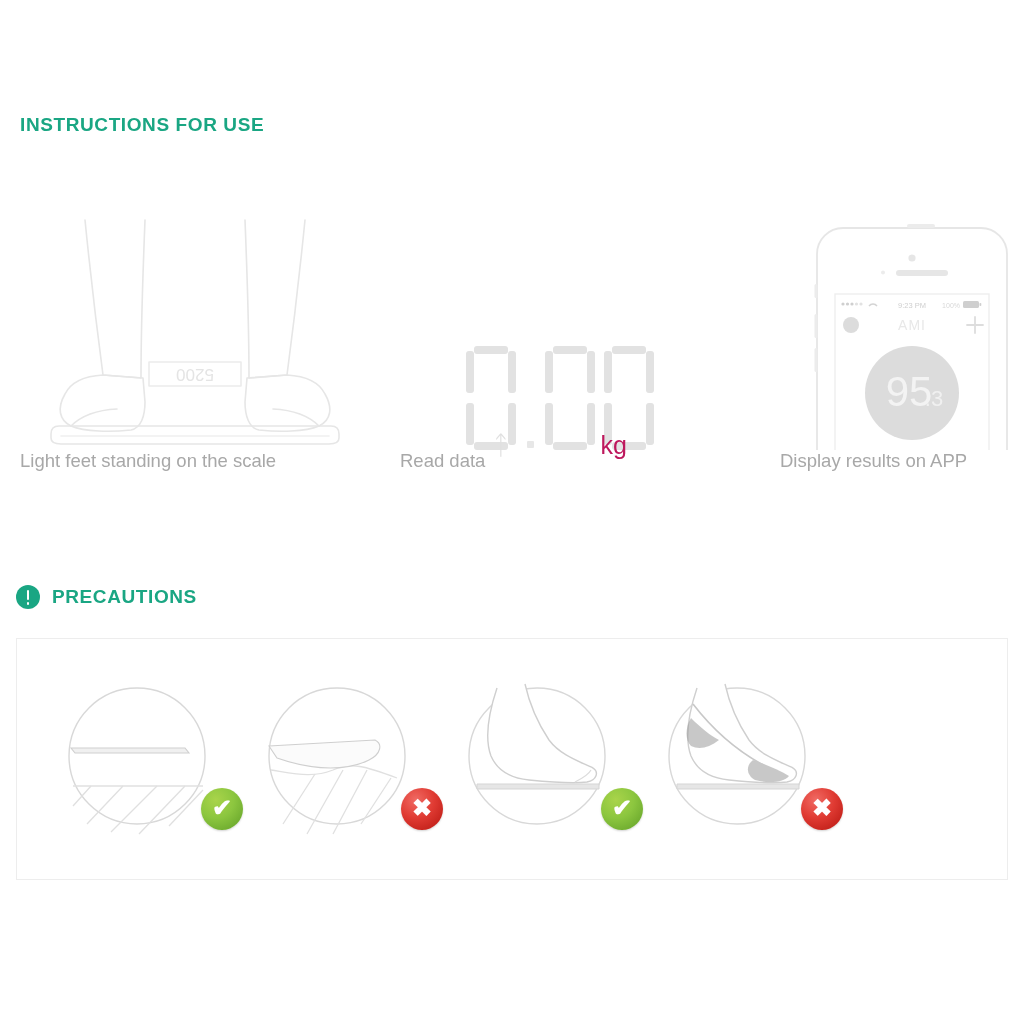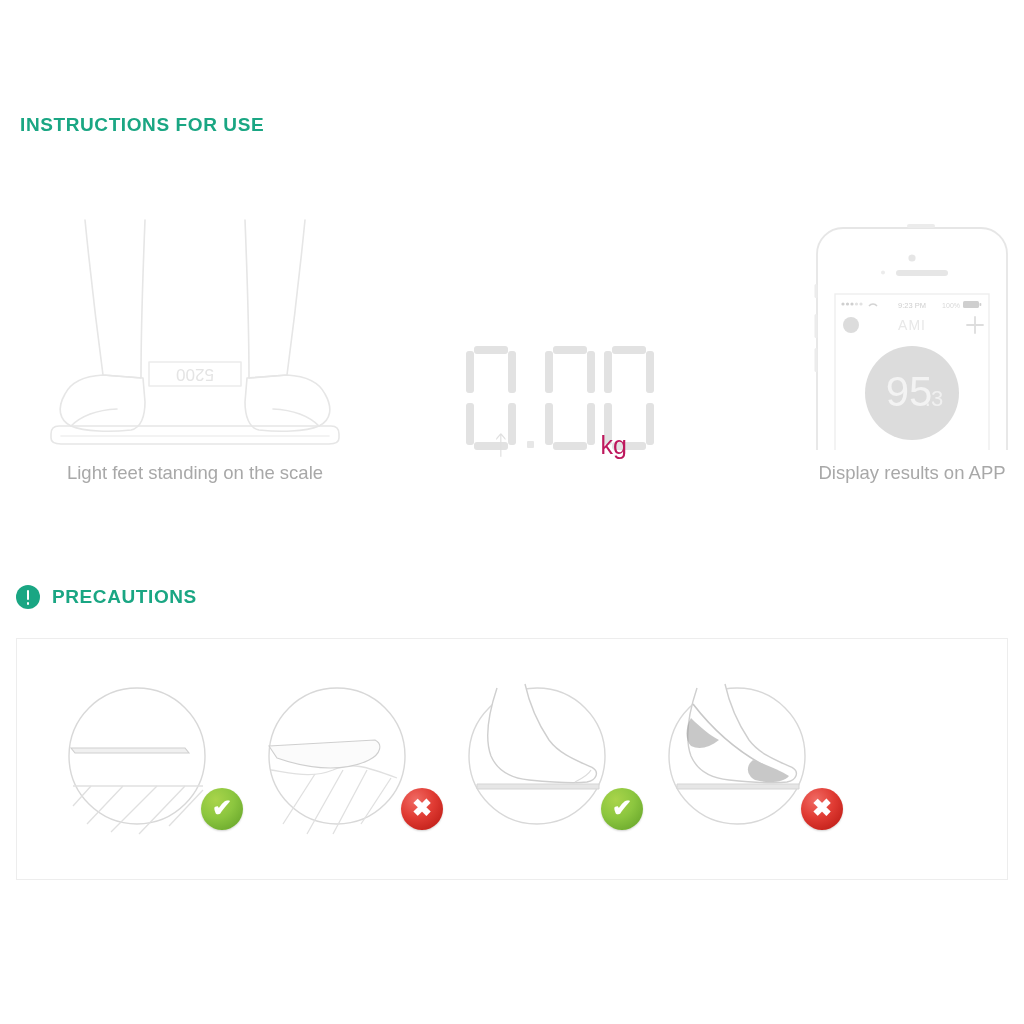--- a/index.html
+++ b/index.html
@@ -80,24 +80,23 @@
   #step-2 { left: 400px; width: 320px; }
   #step-3 { left: 780px; width: 264px; }
 
   .step-art {
     height: 250px;
     display: flex;
     align-items: flex-end;
     justify-content: center;
   }
   .step-caption {
-    text-align: center;
+    text-align: left;
     color: #a8a8a8;
     font-size: 18.5px;
-    margin-top: 12px;
     white-space: nowrap;
   }
 
   
   .lcd {
     display: flex;
     align-items: flex-end;
     justify-content: center;
     position: relative;
     height: 200px;
@@ -274,20 +273,21 @@
               <i class="seg v c"></i>
               <i class="seg h d"></i>
           </div>
         </div>
         <div class="lcd-sub">
           <span class="bt-glyph">ᛏ</span>
           <span class="kg-label">kg</span>
         </div>
       </div>
     </div>
+    <div class="step-caption">Read data</div>
   </div>
 
   <div class="step" id="step-3">
     <div class="step-art">
       <svg width="230" height="240" viewBox="0 0 230 240">
 
         <rect x="20" y="18" width="190" height="260" rx="26" ry="26" fill="#ffffff" stroke="#e6e6e6" stroke-width="1.8"></rect>
 
         <rect x="17.5" y="74" width="3" height="14" rx="1.5" fill="#ececec"></rect>
         <rect x="17.5" y="104" width="3" height="24" rx="1.5" fill="#ececec"></rect>

